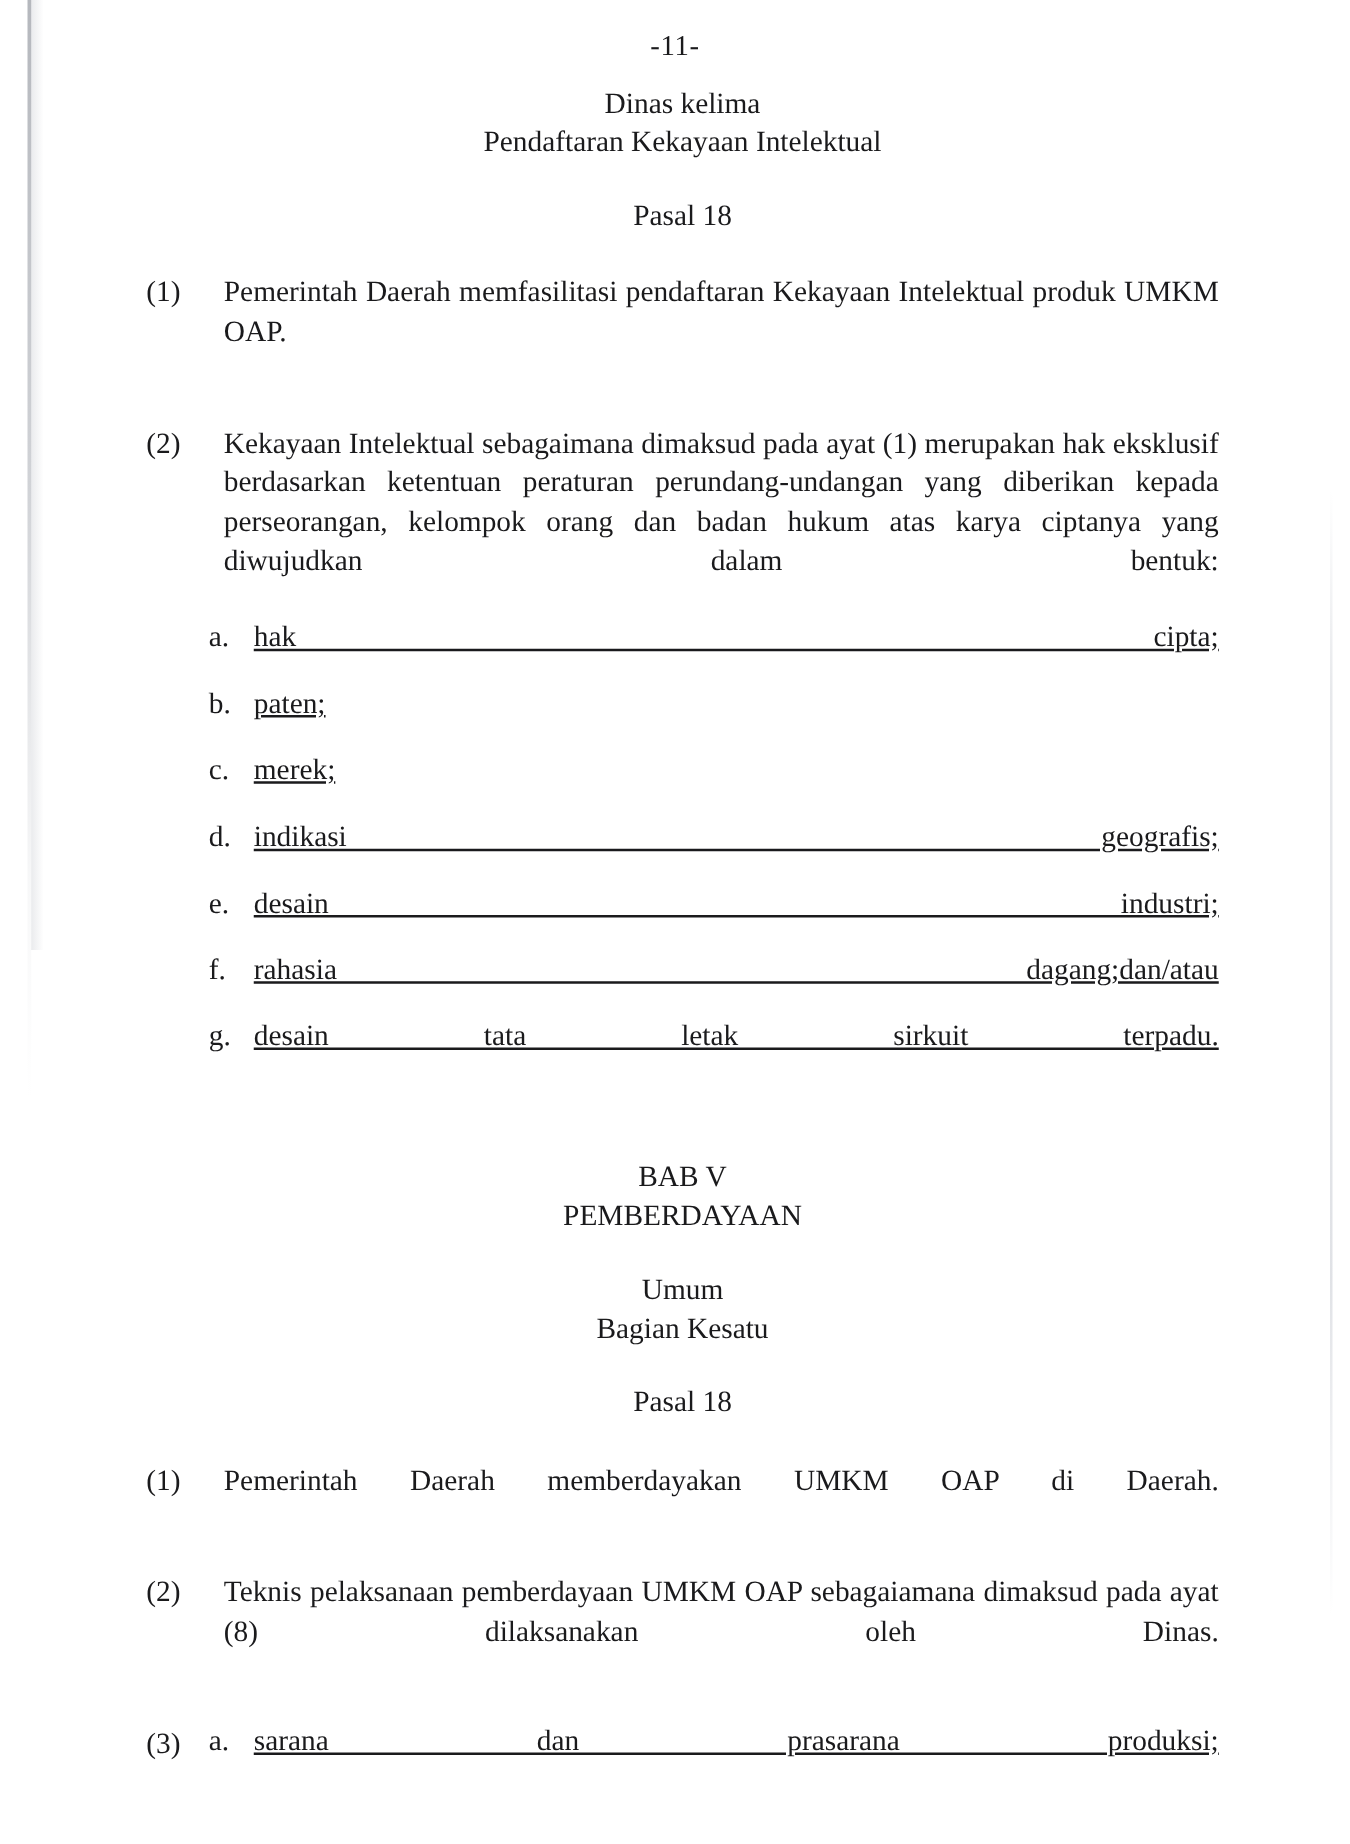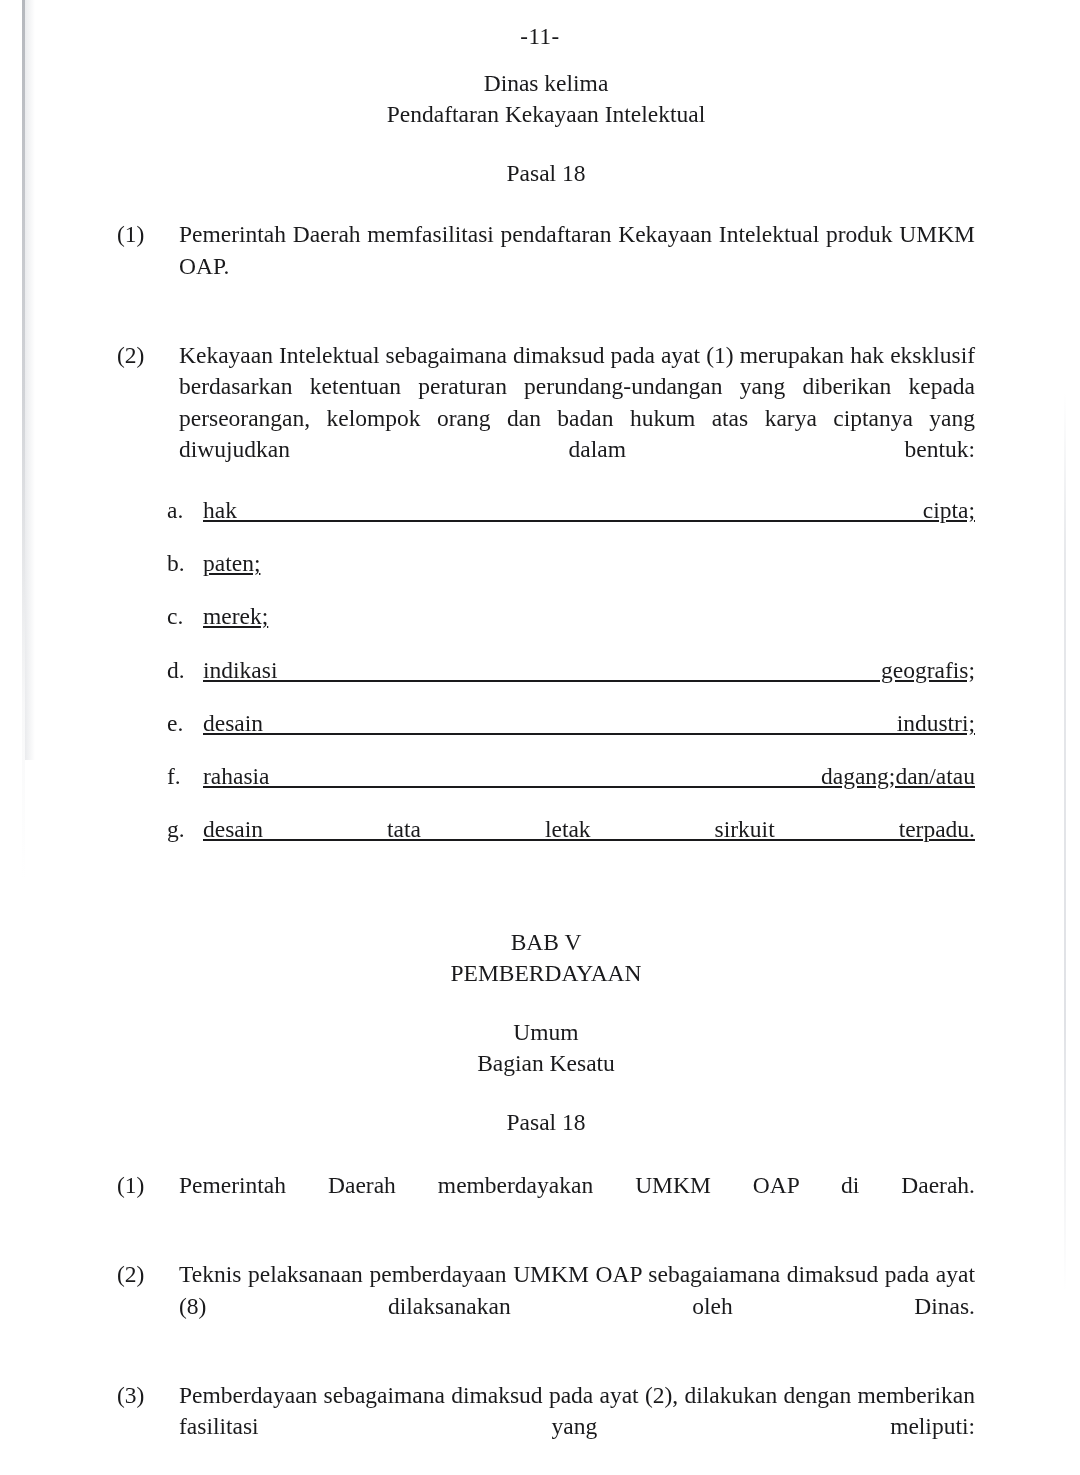--- a/index.html
+++ b/index.html
@@ -248,21 +248,20 @@
 
     <div class="clause">
       <span class="marker">(2)</span>
       <span class="clause-text">Teknis pelaksanaan pemberdayaan UMKM OAP sebagaiamana dimaksud pada ayat (8) dilaksanakan oleh Dinas.</span>
     </div>
 
     <div class="sp-para"></div>
 
     <div class="clause">
       <span class="marker">(3)</span>
-      <span class="clause-text">Pemberdayaan sebagaimana dimaksud pada ayat (2), dilakukan dengan memberikan fasilitasi yang meliputi:</span>
       <ul class="sublist">
         <li>
           <span class="letter">a.</span>
           <span class="item-text">sarana dan prasarana produksi;</span>
         </li>
 
       </ul>
     </div>
 
   </div>

